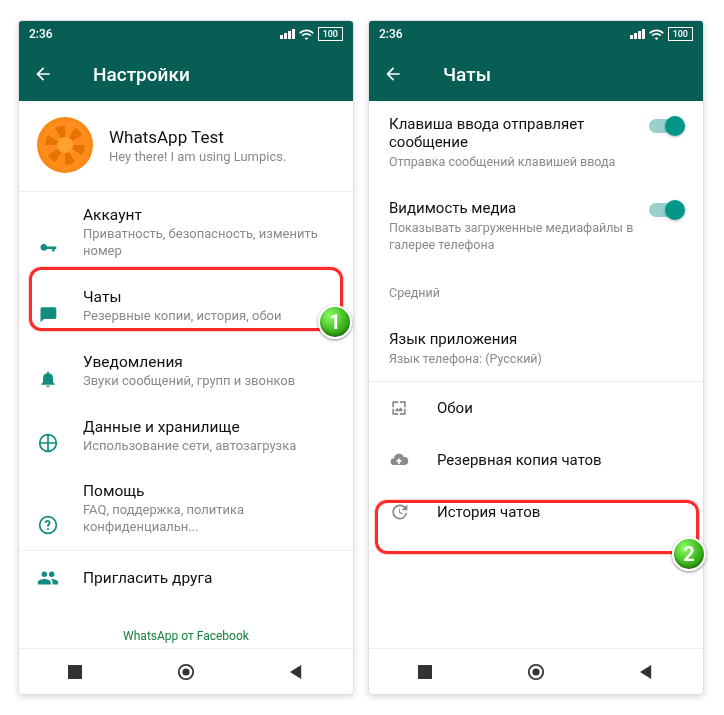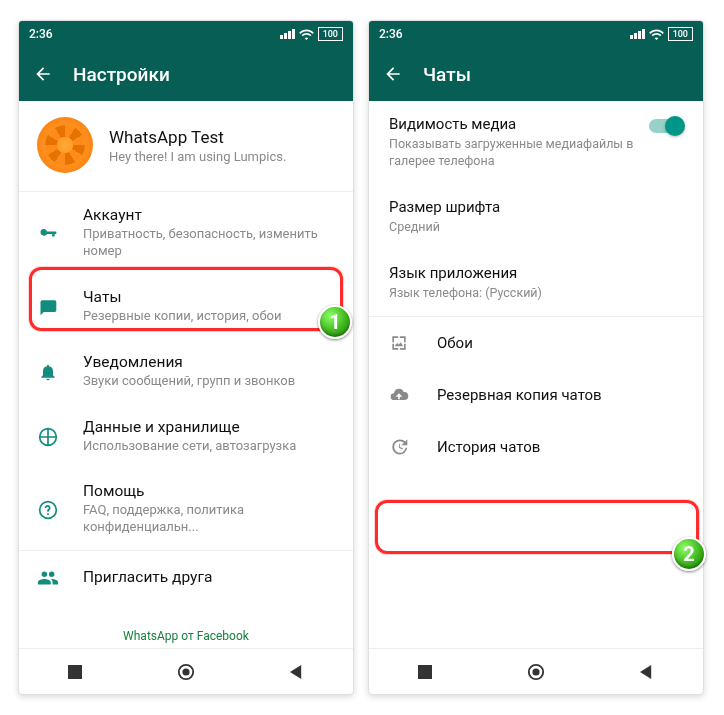--- a/index.html
+++ b/index.html
@@ -49,21 +49,21 @@
   .sig span:nth-child(3){height:8px}.sig span:nth-child(4){height:10px}
   .batt { border:1px solid #fff; border-radius:0; font-size:9px; padding:0 4px; line-height:12px;}
   
   .appbar {
     height: 54px;
     background: #075e55;
     color: #fff;
     display: flex;
     align-items: center;
     padding: 0 14px;
-    gap: 20px;
+    gap: 40px;
   }
   .appbar .back { width:20px; height:20px; display:flex; align-items:center; justify-content:center;}
   .appbar .title { font-size: 19px; font-weight: 500; }
   
   .content { flex:1; background:#fff; overflow:hidden; position:relative; }
   
   .profile {
     display:flex; align-items:center; padding:16px 18px 18px; gap:16px;
   }
   .avatar {
@@ -76,21 +76,21 @@
     background: repeating-conic-gradient(#ff8c1a 0deg 30deg, #e67300 30deg 60deg);
     border-radius:50%;
     -webkit-mask: radial-gradient(circle, transparent 8px, #000 8px);
             mask: radial-gradient(circle, transparent 8px, #000 8px);
   }
   .profile-text .name{ font-size:17px; color:#111; margin-bottom:2px;}
   .profile-text .status{ font-size:13px; color:#8a8a8a;}
   .divider { height:1px; background:#eee; margin:0 0; }
   
   .row {
-    display:flex; align-items:center; padding:14px 18px; gap:24px;
+    display:flex; align-items:flex-end; padding:14px 18px; gap:24px;
   }
   .row .icon { width:22px; height:22px; flex-shrink:0; color:#128c7e; display:flex; align-items:center; justify-content:center; margin-top:2px;}
   .row .txt .primary { font-size:15.5px; color:#111; }
   .row .txt .secondary { font-size:13px; color:#8a8a8a; margin-top:2px; line-height:1.3;}
   .row.single .txt .primary { line-height:22px; }
   .footer-text { text-align:center; font-size:12px; color:#15803d; padding:26px 0 8px;}
   
   .navbar {
     height:46px; border-top:1px solid #eee; display:flex; align-items:center; justify-content:space-around;
   }
@@ -290,28 +290,34 @@
       <span class="back">
         <svg width="20" height="20" viewBox="0 0 24 24">
             <path fill="#fff" d="M20 11H7.8l5.6-5.6L12 4l-8 8 8 8 1.4-1.4L7.8 13H20z"></path>
           </svg>
       </span>
       <span class="title">Чаты</span>
     </div>
     <div class="content">
       <div class="setrow">
         <div class="body">
+          <div class="primary">Клавиша ввода отправляет сообщение</div>
+          <div class="secondary">Отправка сообщений клавишей ввода</div>
+        </div>
+        <div class="toggle"></div>
+      </div>
+      <div class="setrow">
+        <div class="body">
           <div class="primary">Видимость медиа</div>
           <div class="secondary">Показывать загруженные медиафайлы в галерее телефона</div>
         </div>
         <div class="toggle"></div>
       </div>
       <div class="setrow">
         <div class="body">
-          <div class="primary">Размер шрифта</div>
           <div class="secondary">Средний</div>
         </div>
       </div>
       <div class="setrow">
         <div class="body">
           <div class="primary">Язык приложения</div>
           <div class="secondary">Язык телефона: (Русский)</div>
         </div>
       </div>
       <div class="divider"></div>

